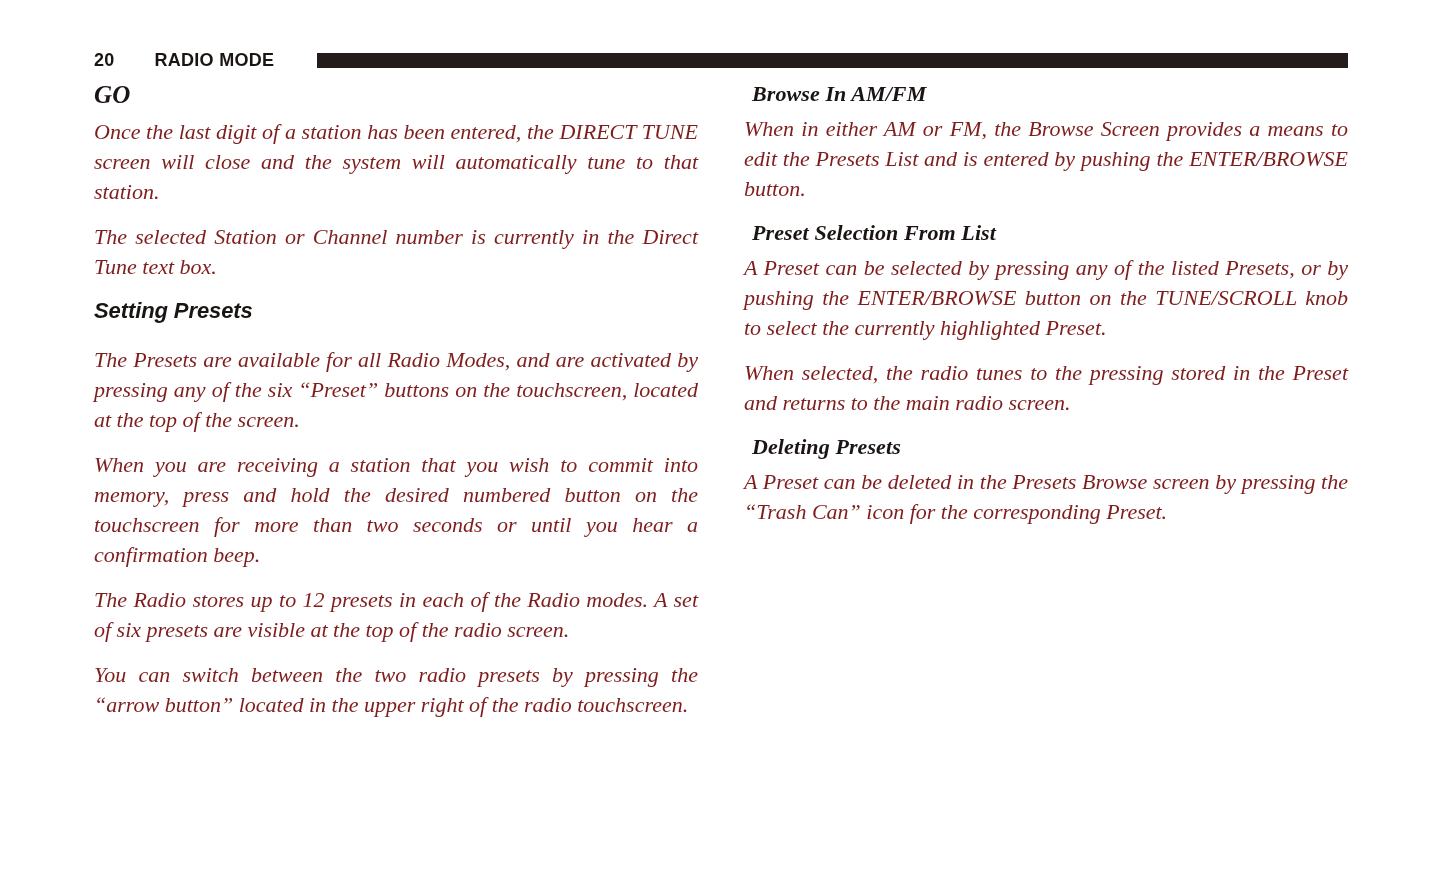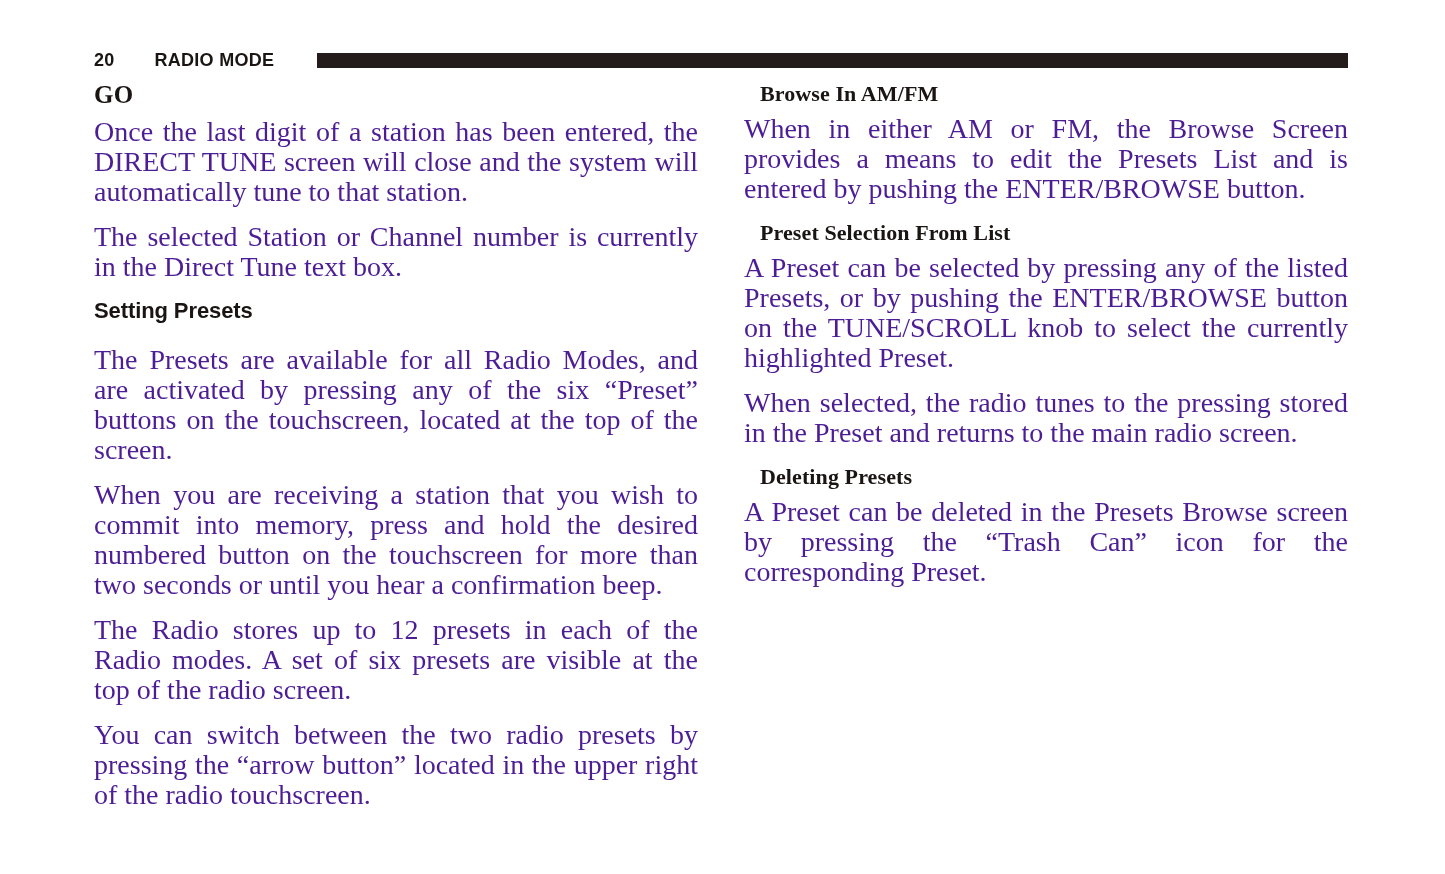--- a/index.html
+++ b/index.html
@@ -65,31 +65,32 @@
   }
 
   
   .columns {
     position: absolute;
     left: 94px;
     top: 80px;
     width: 1254px;
     display: flex;
     justify-content: space-between;
+    font-style: italic;
   }
   .col {
     width: 604px;
   }
 
   h2.sec-serif {
     font-family: "Liberation Serif", serif;
     font-weight: bold;
     font-size: 22px;
     line-height: 28px;
-    margin: 0 0 6px 16px;
+    margin: 0 0 6px 8px;
     letter-spacing: 0.1px;
     color: #1a1513;
   }
   h2.sec-sans {
     font-family: "Liberation Sans", sans-serif;
     font-weight: bold;
     font-size: 22px;
     line-height: 28px;
     margin: 0 0 20px 0;
     letter-spacing: -0.1px;
@@ -99,26 +100,26 @@
     font-family: "Liberation Serif", serif;
     font-weight: bold;
     font-size: 25px;
     line-height: 30px;
     margin: 0 0 7px 0;
     letter-spacing: 0.3px;
     color: #1a1513;
   }
   p.body {
     font-family: "Liberation Serif", serif;
-    font-size: 28px;
+    font-size: 22px;
     line-height: 30px;
     margin: 0 0 15px 0;
     text-align: justify;
     text-justify: inter-word;
-    color: #4c1d95;
+    color: #7f1d1d;
     hyphens: none;
   }
   p.body.last-in-sec { margin-bottom: 15px; }
 
   
   .gap-above { margin-top: 6px; }
 </style>
 </head>
 <body>
 

